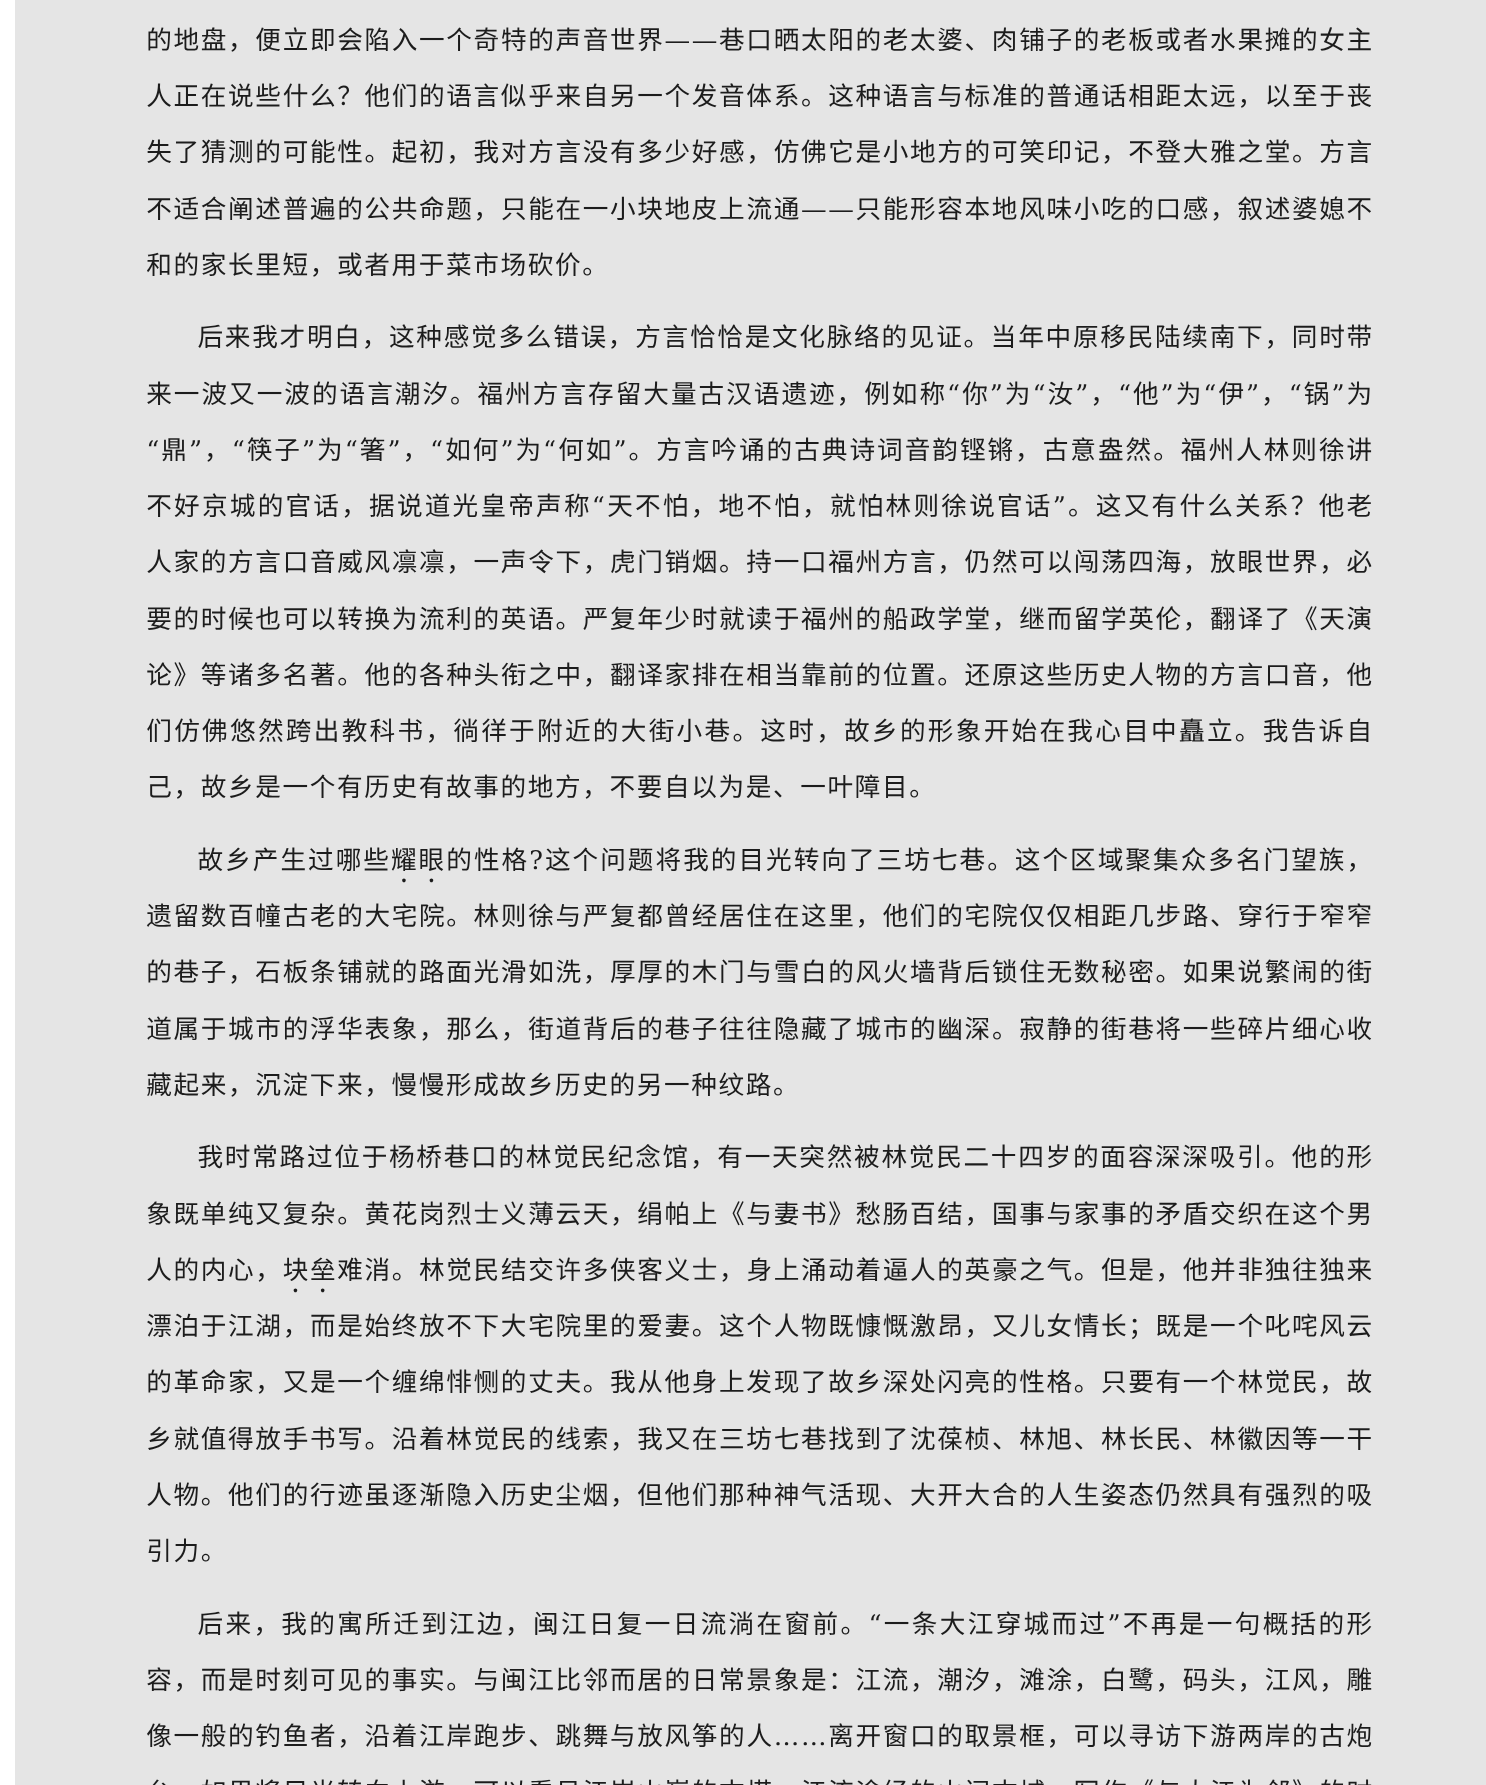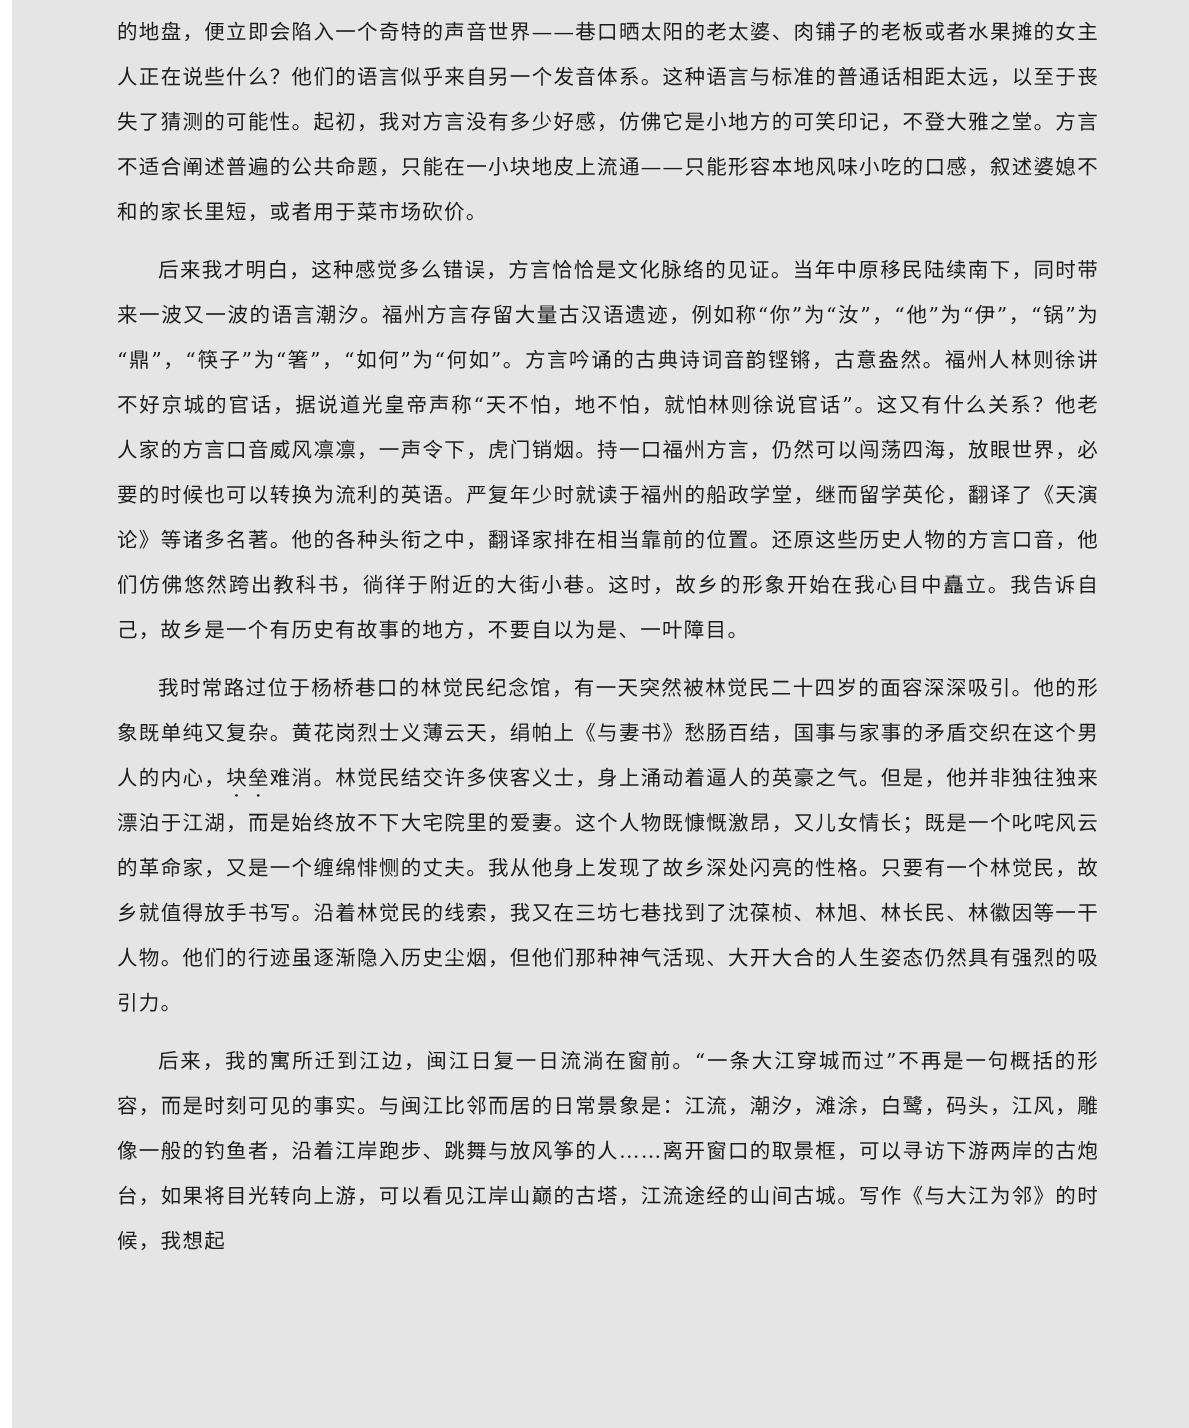--- a/index.html
+++ b/index.html
@@ -45,16 +45,17 @@
     text-emphasis-position: under right;
   }
 </style>
 </head>
 <body style="background: rgb(255, 255, 255);">
 
 <div class="page">
   <div class="article" style="color: rgb(28, 28, 28);">
       <p class="para"><span>的地盘，便立即会陷入一个奇特的声音世界——巷口晒太阳的老太婆、肉铺子的老板或者水果摊的女主人正在说些什么？他们的语言似乎来自另一个发音体系。这种语言与标准的普通话相距太远，以至于丧失了猜测的可能性。起初，我对方言没有多少好感，仿佛它是小地方的可笑印记，不登大雅之堂。方言不适合阐述普遍的公共命题，只能在一小块地皮上流通——只能形容本地风味小吃的口感，叙述婆媳不和的家长里短，或者用于菜市场砍价。</span></p>
       <p class="para indent"><span>后来我才明白，这种感觉多么错误，方言恰恰是文化脉络的见证。当年中原移民陆续南下，同时带来一波又一波的语言潮汐。福州方言存留大量古汉语遗迹，例如称“你”为“汝”，“他”为“伊”，“锅”为“鼎”，“筷子”为“箸”，“如何”为“何如”。方言吟诵的古典诗词音韵铿锵，古意盎然。福州人林则徐讲不好京城的官话，据说道光皇帝声称“天不怕，地不怕，就怕林则徐说官话”。这又有什么关系？他老人家的方言口音威风凛凛，一声令下，虎门销烟。持一口福州方言，仍然可以闯荡四海，放眼世界，必要的时候也可以转换为流利的英语。严复年少时就读于福州的船政学堂，继而留学英伦，翻译了《天演论》等诸多名著。他的各种头衔之中，翻译家排在相当靠前的位置。还原这些历史人物的方言口音，他们仿佛悠然跨出教科书，徜徉于附近的大街小巷。这时，故乡的形象开始在我心目中矗立。我告诉自己，故乡是一个有历史有故事的地方，不要自以为是、一叶障目。</span></p>
+      <p class="para indent"><span>故乡产生过哪些</span><span class="emph">耀眼</span><span>的性格?这个问题将我的目光转向了三坊七巷。这个区域聚集众多名门望族，遗留数百幢古老的大宅院。林则徐与严复都曾经居住在这里，他们的宅院仅仅相距几步路、穿行于窄窄的巷子，石板条铺就的路面光滑如洗，厚厚的木门与雪白的风火墙背后锁住无数秘密。如果说繁闹的街道属于城市的浮华表象，那么，街道背后的巷子往往隐藏了城市的幽深。寂静的街巷将一些碎片细心收藏起来，沉淀下来，慢慢形成故乡历史的另一种纹路。</span></p>
       <p class="para indent"><span>我时常路过位于杨桥巷口的林觉民纪念馆，有一天突然被林觉民二十四岁的面容深深吸引。他的形象既单纯又复杂。黄花岗烈士义薄云天，绢帕上《与妻书》愁肠百结，国事与家事的矛盾交织在这个男人的内心，</span><span class="emph">块垒</span><span>难消。林觉民结交许多侠客义士，身上涌动着逼人的英豪之气。但是，他并非独往独来漂泊于江湖，而是始终放不下大宅院里的爱妻。这个人物既慷慨激昂，又儿女情长；既是一个叱咤风云的革命家，又是一个缠绵悱恻的丈夫。我从他身上发现了故乡深处闪亮的性格。只要有一个林觉民，故乡就值得放手书写。沿着林觉民的线索，我又在三坊七巷找到了沈葆桢、林旭、林长民、林徽因等一干人物。他们的行迹虽逐渐隐入历史尘烟，但他们那种神气活现、大开大合的人生姿态仍然具有强烈的吸引力。</span></p>
       <p class="para indent"><span>后来，我的寓所迁到江边，闽江日复一日流淌在窗前。“一条大江穿城而过”不再是一句概括的形容，而是时刻可见的事实。与闽江比邻而居的日常景象是：江流，潮汐，滩涂，白鹭，码头，江风，雕像一般的钓鱼者，沿着江岸跑步、跳舞与放风筝的人……离开窗口的取景框，可以寻访下游两岸的古炮台，如果将目光转向上游，可以看见江岸山巅的古塔，江流途经的山间古城。写作《与大江为邻》的时候，我想起</span></p>
     </div>
 </div>
 
 </body></html>

